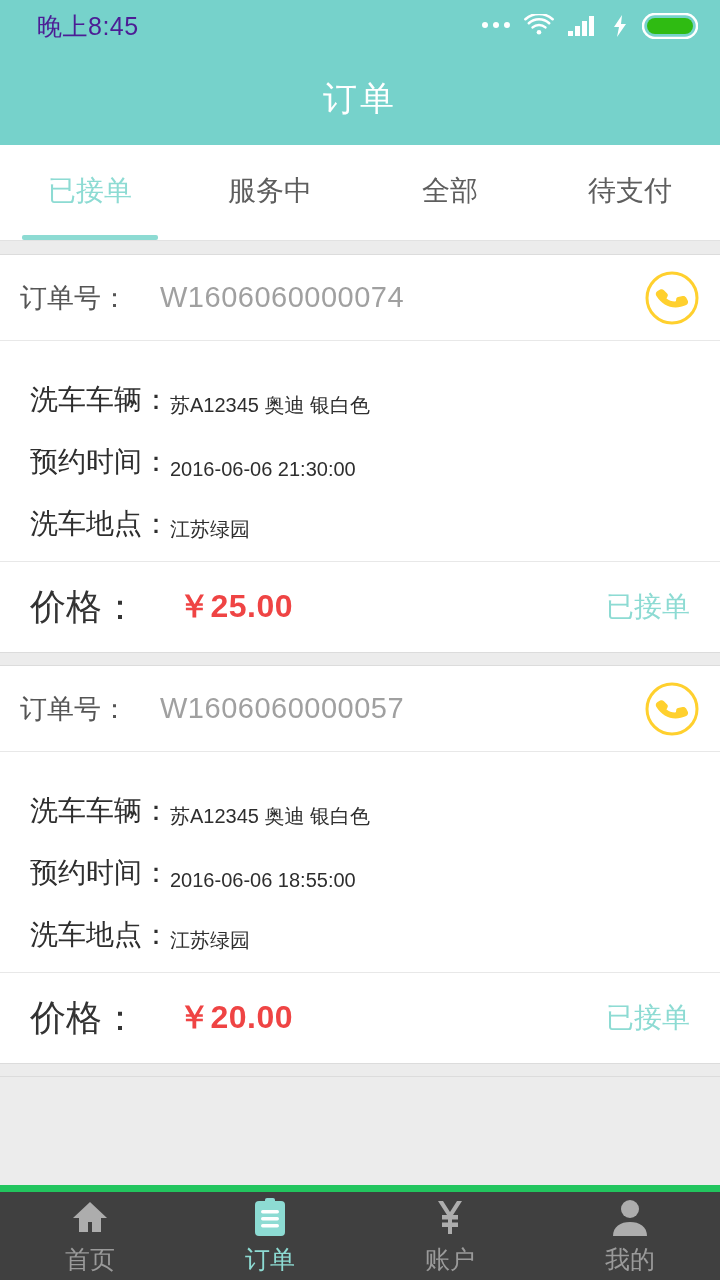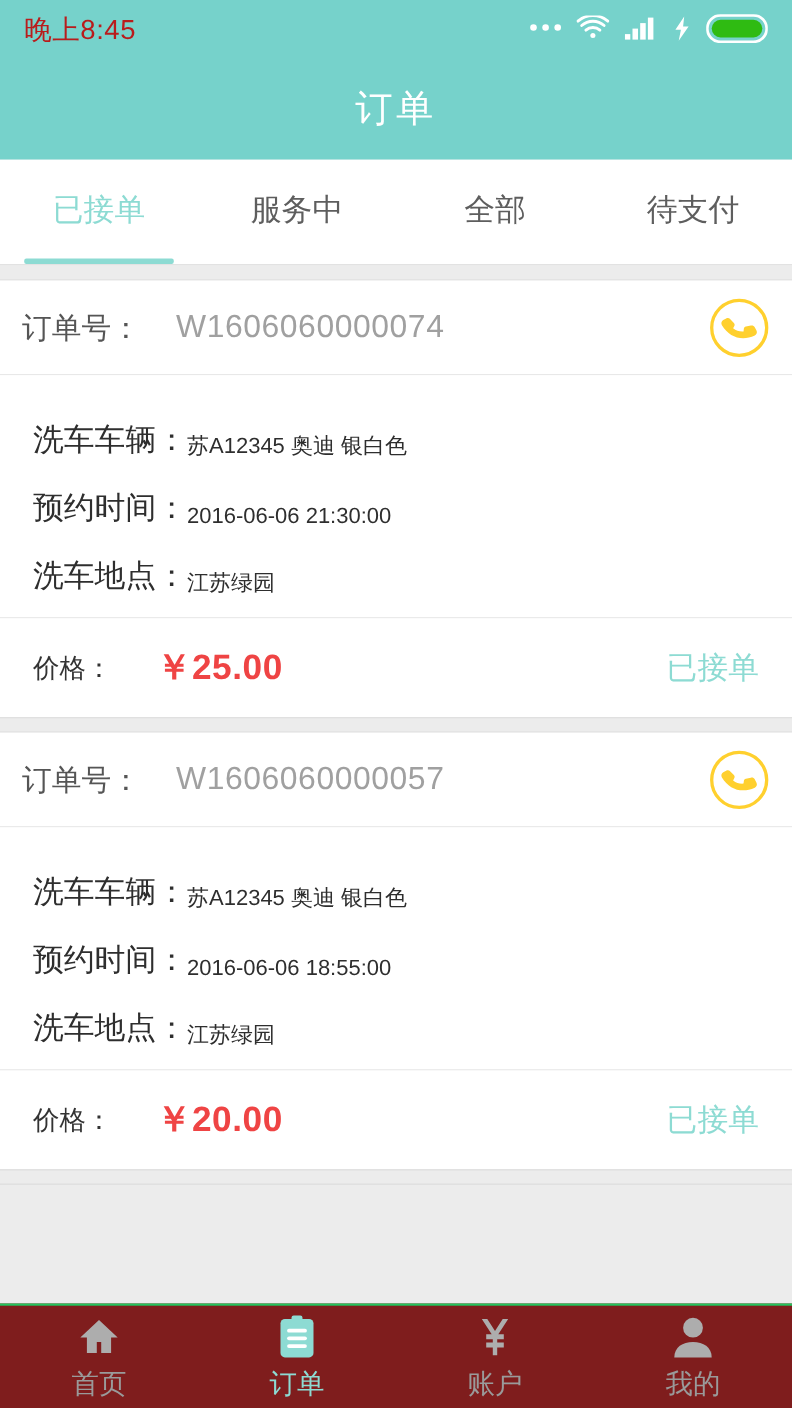--- a/index.html
+++ b/index.html
@@ -7,21 +7,21 @@
     width:720px; height:1280px;
     font-family:"Liberation Sans","DejaVu Sans",sans-serif;
     background:#ececec; overflow:hidden;
   }
   #app { width:720px; height:1280px; display:flex; flex-direction:column; background:#ececec; }
 
   
   .header { background:#76d2cb; flex:0 0 145px; position:relative; }
   .statusbar {
     height:52px; display:flex; align-items:center;
-    padding:0 22px; color:#b91c1c;
+    padding:0 22px; color:#4c1d95;margin-left:15px;
   }
   .sb-time { font-size:25px; letter-spacing:.5px; font-weight:500; }
   .sb-right { margin-left:auto; display:flex; align-items:center; gap:14px; }
   .dots { display:flex; gap:5px; align-items:center; padding-bottom:2px;}
   .dots i { width:6px; height:6px; border-radius:50%; background:#fff; display:block; }
   .nav-title {
     position:absolute; left:0; right:0; top:52px; height:93px;
     display:flex; align-items:center; justify-content:center;
     color:#fff; font-size:34px; letter-spacing:3px;
   }
@@ -56,28 +56,28 @@
   .lbl { color:#555; font-size:27px; white-space:nowrap; }
   .order-no { color:#a0a0a0; font-size:29px; margin-left:32px; letter-spacing:.5px; }
   .phone-btn { margin-left:auto; width:56px; height:56px; display:block; }
 
   .row-detail { padding:16px 30px 18px 30px; border-bottom:1px solid #e8e8e8; }
   .dline { display:flex; align-items:flex-end; height:62px; }
   .dline .dlabel { color:#2e2e2e; font-size:28px; white-space:nowrap; }
   .dline .dvalue { color:#2e2e2e; font-size:20px; }
 
   .row-price { height:90px; display:flex; align-items:center; padding:0 30px; }
-  .price-label { color:#333; font-size:24px; }
+  .price-label { color:#333; font-size:36px; }
   .price-value { color:#ef4444; font-size:32px; font-weight:bold; margin-left:40px; letter-spacing:.5px; }
   .status-text { margin-left:auto; color:#8ddbd3; font-size:28px; }
 
   
   .bottomnav {
-    flex:0 0 95px; background:#7f1d1d; display:flex;
-    border-top:2px solid #22c55e;
+    flex:0 0 95px; background:#404040; display:flex;
+    border-top:7px solid #22c55e;
   }
   .navitem {
     flex:1; display:flex; flex-direction:column; align-items:center;
     justify-content:center; gap:5px; color:#9a9a9a; font-size:25px;
   }
   .navitem.active { color:#8ddbd3; }
   .navicon { width:42px; height:42px; display:block; }
 </style>
 </head>
 <body>

